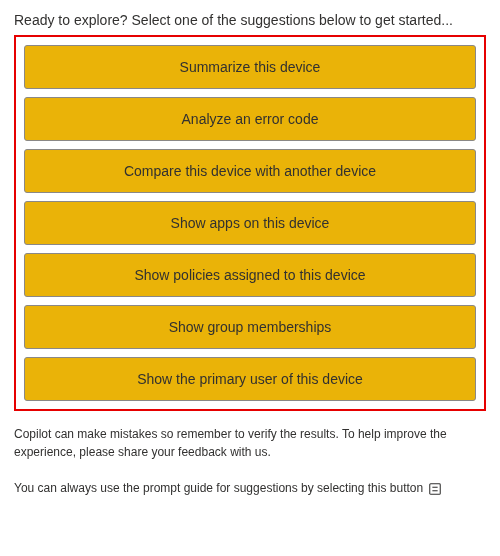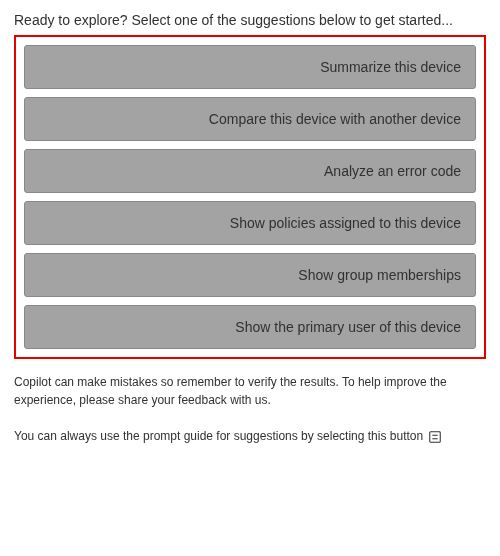--- a/index.html
+++ b/index.html
@@ -22,22 +22,22 @@
       margin-bottom: 4px;
     }
     .suggestions-container {
       border: 2px solid #e60000;
       padding: 8px;
       margin-bottom: 14px;
     }
     .suggestion-button {
       display: block;
       width: 100%;
-      text-align: right;
-      background: #a3a3a3;
+      text-align: center;
+      background: #eab308;
       border: 1px solid #8a8886;
       border-radius: 3px;
       padding: 13px 14px;
       font-size: 14px;
       font-family: inherit;
       color: #323130;
       cursor: pointer;
       margin-bottom: 8px;
     }
     .suggestion-button:last-child {
@@ -63,22 +63,23 @@
       display: block;
     }
   </style>
 </head>
 <body>
 
 <p class="intro-text">Ready to explore? Select one of the suggestions below to get started...</p>
 
 <div class="suggestions-container">
   <button class="suggestion-button">Summarize this device</button>
+  <button class="suggestion-button">Analyze an error code</button>
   <button class="suggestion-button">Compare this device with another device</button>
-  <button class="suggestion-button">Analyze an error code</button>
+  <button class="suggestion-button">Show apps on this device</button>
   <button class="suggestion-button">Show policies assigned to this device</button>
   <button class="suggestion-button">Show group memberships</button>
   <button class="suggestion-button">Show the primary user of this device</button>
 </div>
 
 <p class="disclaimer-text">Copilot can make mistakes so remember to verify the results. To help improve the experience, please share your feedback with us.</p>
 
 <p class="prompt-guide-text">
   <span>You can always use the prompt guide for suggestions by selecting this button </span><span class="prompt-icon"><svg viewBox="0 0 16 16" fill="none" stroke="#323130" stroke-width="1.2">
         <rect x="2" y="2" width="12" height="12" rx="1"></rect>

